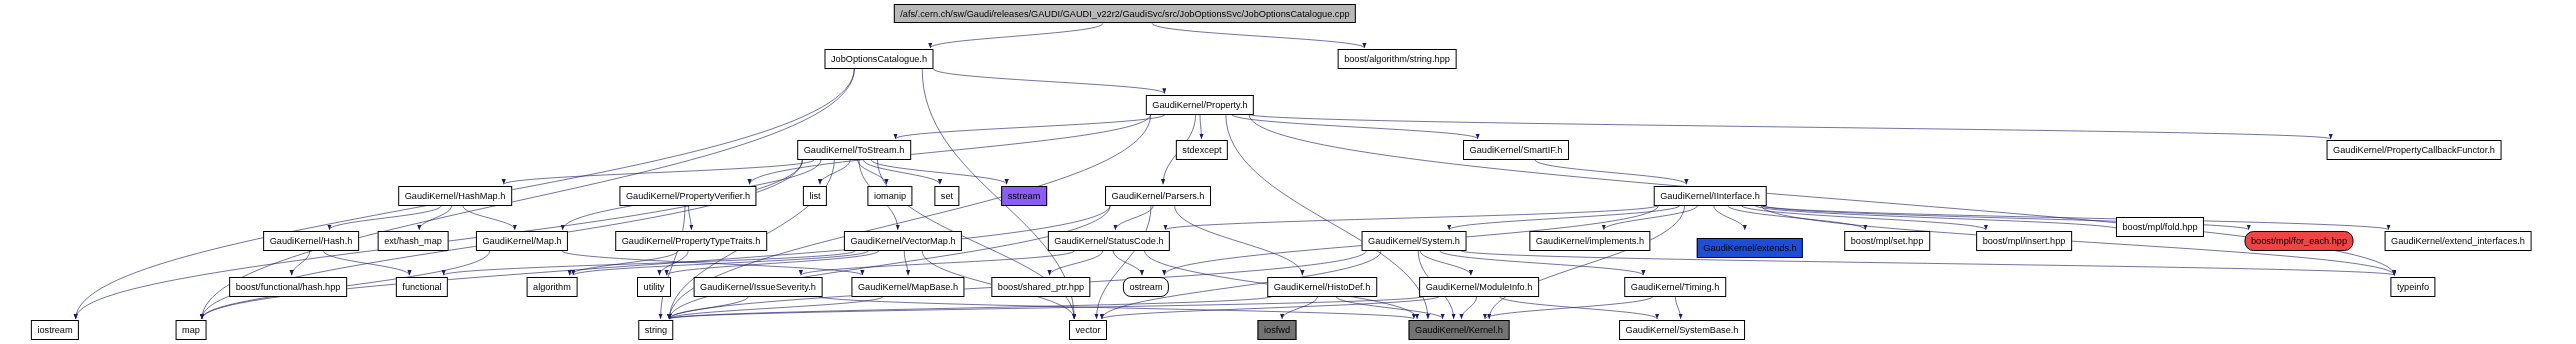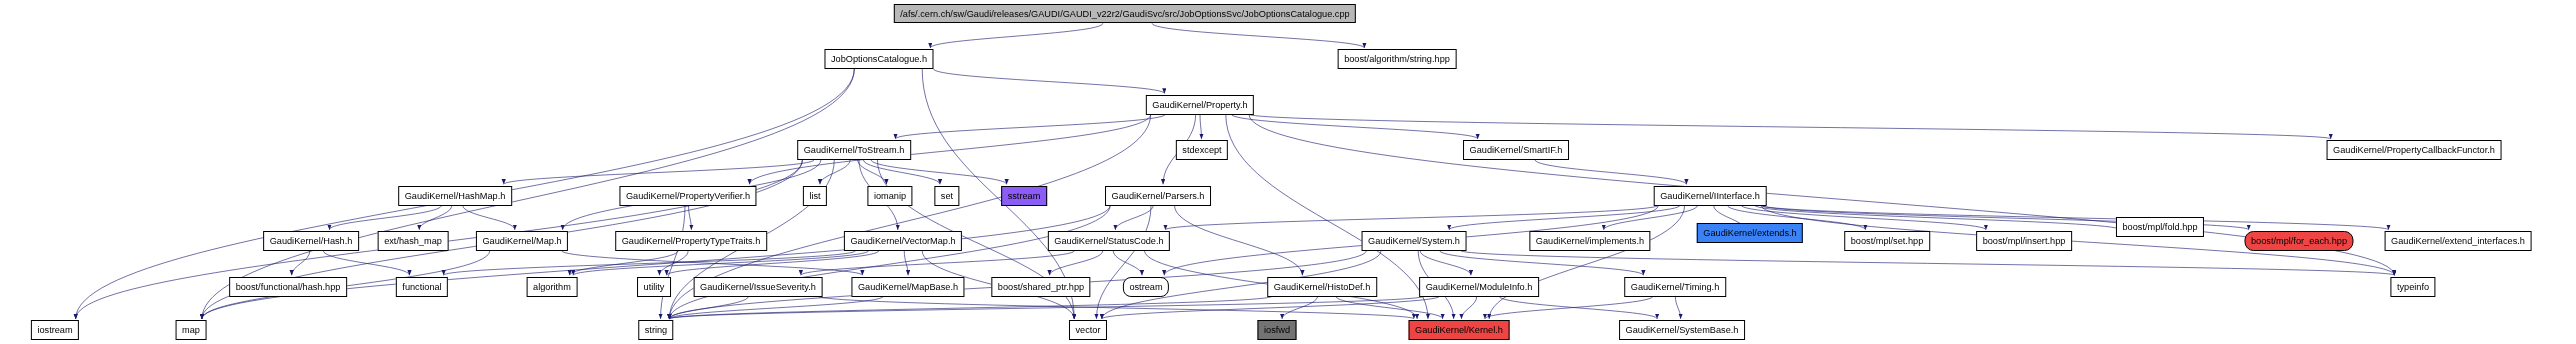--- a/index.html
+++ b/index.html
@@ -153,21 +153,21 @@
       <div class="node" style="left: 1158px; top: 186px; background: rgb(255, 255, 255); border-color: rgb(0, 0, 0); color: rgb(0, 0, 0);">GaudiKernel/Parsers.h</div>
       <div class="node" style="left: 1710px; top: 186px; background: rgb(255, 255, 255); border-color: rgb(0, 0, 0); color: rgb(0, 0, 0);">GaudiKernel/IInterface.h</div>
       <div class="node" style="left: 311px; top: 231px; background: rgb(255, 255, 255); border-color: rgb(0, 0, 0); color: rgb(0, 0, 0);">GaudiKernel/Hash.h</div>
       <div class="node" style="left: 413px; top: 231px; background: rgb(255, 255, 255); border-color: rgb(0, 0, 0); color: rgb(0, 0, 0);">ext/hash_map</div>
       <div class="node" style="left: 522px; top: 231px; background: rgb(255, 255, 255); border-color: rgb(0, 0, 0); color: rgb(0, 0, 0);">GaudiKernel/Map.h</div>
       <div class="node" style="left: 691px; top: 231px; background: rgb(255, 255, 255); border-color: rgb(0, 0, 0); color: rgb(0, 0, 0);">GaudiKernel/PropertyTypeTraits.h</div>
       <div class="node" style="left: 903px; top: 231px; background: rgb(255, 255, 255); border-color: rgb(0, 0, 0); color: rgb(0, 0, 0);">GaudiKernel/VectorMap.h</div>
       <div class="node" style="left: 1109px; top: 231px; background: rgb(255, 255, 255); border-color: rgb(0, 0, 0); color: rgb(0, 0, 0);">GaudiKernel/StatusCode.h</div>
       <div class="node" style="left: 1414px; top: 231px; background: rgb(255, 255, 255); border-color: rgb(0, 0, 0); color: rgb(0, 0, 0);">GaudiKernel/System.h</div>
       <div class="node" style="left: 1590px; top: 231px; background: rgb(255, 255, 255); border-color: rgb(0, 0, 0); color: rgb(0, 0, 0);">GaudiKernel/implements.h</div>
-      <div class="node" style="left: 1750px; top: 223px; background: #3b82f6; border-color: rgb(0, 0, 0); color: rgb(0, 0, 0);">GaudiKernel/extends.h</div>
+      <div class="node" style="left: 1750px; top: 238px; background: #1d4ed8; border-color: rgb(0, 0, 0); color: rgb(0, 0, 0);">GaudiKernel/extends.h</div>
       <div class="node" style="left: 1887px; top: 231px; background: rgb(255, 255, 255); border-color: rgb(0, 0, 0); color: rgb(0, 0, 0);">boost/mpl/set.hpp</div>
       <div class="node" style="left: 2024px; top: 231px; background: rgb(255, 255, 255); border-color: rgb(0, 0, 0); color: rgb(0, 0, 0);">boost/mpl/insert.hpp</div>
       <div class="node" style="left: 2160px; top: 217px; background: rgb(255, 255, 255); border-color: rgb(0, 0, 0); color: rgb(0, 0, 0);">boost/mpl/fold.hpp</div>
       <div class="node" style="left: 2299px; top: 231px; background: #ef4444; border-color: rgb(0, 0, 0); color: rgb(0, 0, 0); border-radius: 9px;">boost/mpl/for_each.hpp</div>
       <div class="node" style="left: 2458px; top: 231px; background: rgb(255, 255, 255); border-color: rgb(0, 0, 0); color: rgb(0, 0, 0);">GaudiKernel/extend_interfaces.h</div>
       <div class="node" style="left: 288px; top: 277px; background: rgb(255, 255, 255); border-color: rgb(0, 0, 0); color: rgb(0, 0, 0);">boost/functional/hash.hpp</div>
       <div class="node" style="left: 422px; top: 277px; background: rgb(255, 255, 255); border-color: rgb(0, 0, 0); color: rgb(0, 0, 0);">functional</div>
       <div class="node" style="left: 552px; top: 277px; background: rgb(255, 255, 255); border-color: rgb(0, 0, 0); color: rgb(0, 0, 0);">algorithm</div>
       <div class="node" style="left: 654px; top: 277px; background: rgb(255, 255, 255); border-color: rgb(0, 0, 0); color: rgb(0, 0, 0);">utility</div>
       <div class="node" style="left: 758px; top: 277px; background: rgb(255, 255, 255); border-color: rgb(0, 0, 0); color: rgb(0, 0, 0);">GaudiKernel/IssueSeverity.h</div>
@@ -176,17 +176,17 @@
       <div class="node" style="left: 1146px; top: 277px; background: rgb(255, 255, 255); border-color: rgb(0, 0, 0); color: rgb(0, 0, 0); border-radius: 8px;">ostream</div>
       <div class="node" style="left: 1322px; top: 277px; background: rgb(255, 255, 255); border-color: rgb(0, 0, 0); color: rgb(0, 0, 0);">GaudiKernel/HistoDef.h</div>
       <div class="node" style="left: 1479px; top: 277px; background: rgb(255, 255, 255); border-color: rgb(0, 0, 0); color: rgb(0, 0, 0);">GaudiKernel/ModuleInfo.h</div>
       <div class="node" style="left: 1675px; top: 277px; background: rgb(255, 255, 255); border-color: rgb(0, 0, 0); color: rgb(0, 0, 0);">GaudiKernel/Timing.h</div>
       <div class="node" style="left: 2413px; top: 277px; background: rgb(255, 255, 255); border-color: rgb(0, 0, 0); color: rgb(0, 0, 0);">typeinfo</div>
       <div class="node" style="left: 55px; top: 320px; background: rgb(255, 255, 255); border-color: rgb(0, 0, 0); color: rgb(0, 0, 0);">iostream</div>
       <div class="node" style="left: 191px; top: 320px; background: rgb(255, 255, 255); border-color: rgb(0, 0, 0); color: rgb(0, 0, 0);">map</div>
       <div class="node" style="left: 656px; top: 320px; background: rgb(255, 255, 255); border-color: rgb(0, 0, 0); color: rgb(0, 0, 0);">string</div>
       <div class="node" style="left: 1088px; top: 320px; background: rgb(255, 255, 255); border-color: rgb(0, 0, 0); color: rgb(0, 0, 0);">vector</div>
       <div class="node" style="left: 1277px; top: 320px; background: #737373; border-color: rgb(0, 0, 0); color: rgb(0, 0, 0);">iosfwd</div>
-      <div class="node" style="left: 1459px; top: 320px; background: #ef4444; border-color: rgb(0, 0, 0); color: rgb(0, 0, 0);">GaudiKernel/Kernel.h</div>
+      <div class="node" style="left: 1459px; top: 320px; background: #737373; border-color: rgb(0, 0, 0); color: rgb(0, 0, 0);">GaudiKernel/Kernel.h</div>
       <div class="node" style="left: 1682px; top: 320px; background: rgb(255, 255, 255); border-color: rgb(0, 0, 0); color: rgb(0, 0, 0);">GaudiKernel/SystemBase.h</div>
     </div>
 </div>
 
 
 </body></html>

